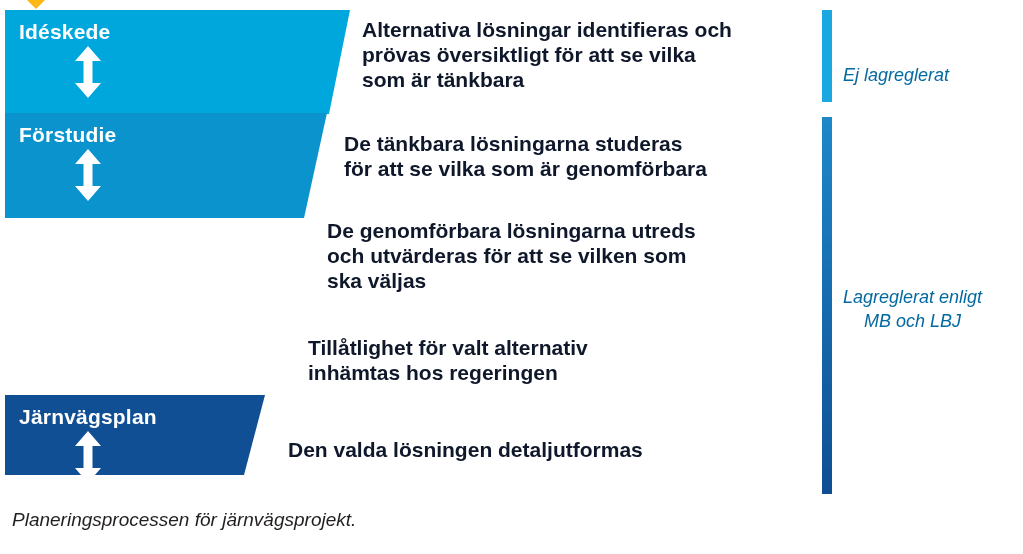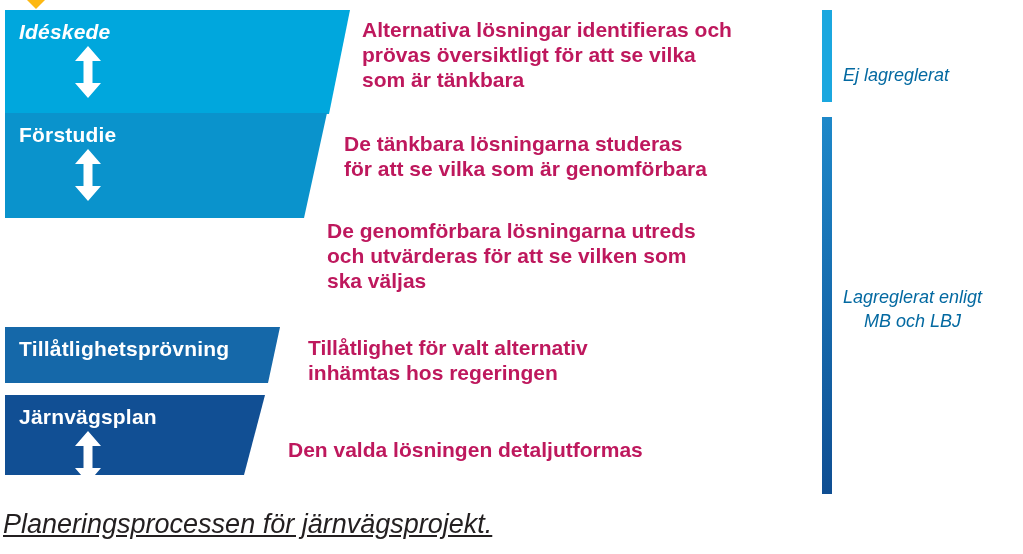--- a/index.html
+++ b/index.html
@@ -18,33 +18,33 @@
     padding:10px 0 0 14px;
   }
   .stage .label{
     color:#ffffff;
     font-weight:bold;
     font-size:21px;
     letter-spacing:0.2px;
   }
   .stage .dbl-arrow{position:absolute;left:70px;top:36px;}
   .s1{top:10px;width:345px;height:104px;background:#00A7DD;
-      clip-path:polygon(0 0,100% 0,calc(100% - 21px) 100%,0 100%);font-style:italic;}
+      clip-path:polygon(0 0,100% 0,calc(100% - 21px) 100%,0 100%);}
   .s2{top:113px;width:322px;height:105px;background:#0A93CC;
       clip-path:polygon(0 0,100% 0,calc(100% - 23px) 100%,0 100%);}
   .s3{top:222px;width:298px;height:98px;background:#107FBD;
       clip-path:polygon(0 0,100% 0,calc(100% - 22px) 100%,0 100%);}
   .s4{top:327px;width:275px;height:56px;background:#1568A9;
       clip-path:polygon(0 0,100% 0,calc(100% - 12px) 100%,0 100%);}
   .s5{top:395px;width:260px;height:80px;background:#114F94;
       clip-path:polygon(0 0,100% 0,calc(100% - 21px) 100%,0 100%);}
 
   .desc{
     position:absolute;
-    color:#be185d;
+    color:#0f172a;
     font-weight:bold;
     font-size:21px;
     line-height:25px;
     white-space:pre-line;
   }
   .d1{left:362px;top:17px;}
   .d2{left:344px;top:131px;}
   .d3{left:327px;top:218px;}
   .d4{left:308px;top:335px;}
   .d5{left:288px;top:437px;}
@@ -61,25 +61,24 @@
     font-size:18px;
     line-height:24px;
     white-space:pre-line;
     margin-top:17px;
   }
   .sl1{top:46px;}
   .sl2{top:268px;text-align:center;}
 
   .caption{
     position:absolute;
-    left:3px;top:509px;
+    left:12px;top:509px;
     color:#231F20;
     font-style:italic;
-    font-size:27px;
-    text-decoration:underline;
+    font-size:19px;
   }
   .top-arrow{position:absolute;left:27px;top:0;}
 </style>
 </head>
 <body>
 
 <div id="canvas">
 
   <svg class="top-arrow" width="18" height="9" viewBox="0 0 18 9">
     <polygon points="0,0 18,0 9,9" fill="#FDB813"></polygon>
@@ -93,23 +92,20 @@
   </div>
 
   <div class="stage s2">
     <div class="label">Förstudie</div>
     <svg class="dbl-arrow" width="26" height="52" viewBox="0 0 26 52">
       <polygon points="13,0 26,15 17.5,15 17.5,37 26,37 13,52 0,37 8.5,37 8.5,15 0,15" fill="#ffffff"></polygon>
     </svg>
   </div>
 
 
-  <div class="stage s4">
-    <div class="label">Tillåtlighetsprövning</div>
-  </div>
 
   <div class="stage s5">
     <div class="label">Järnvägsplan</div>
     <svg class="dbl-arrow" width="26" height="52" viewBox="0 0 26 52">
       <polygon points="13,0 26,15 17.5,15 17.5,37 26,37 13,52 0,37 8.5,37 8.5,15 0,15" fill="#ffffff"></polygon>
     </svg>
   </div>
 
   <div class="desc d1">Alternativa lösningar identifieras och
 prövas översiktligt för att se vilka

